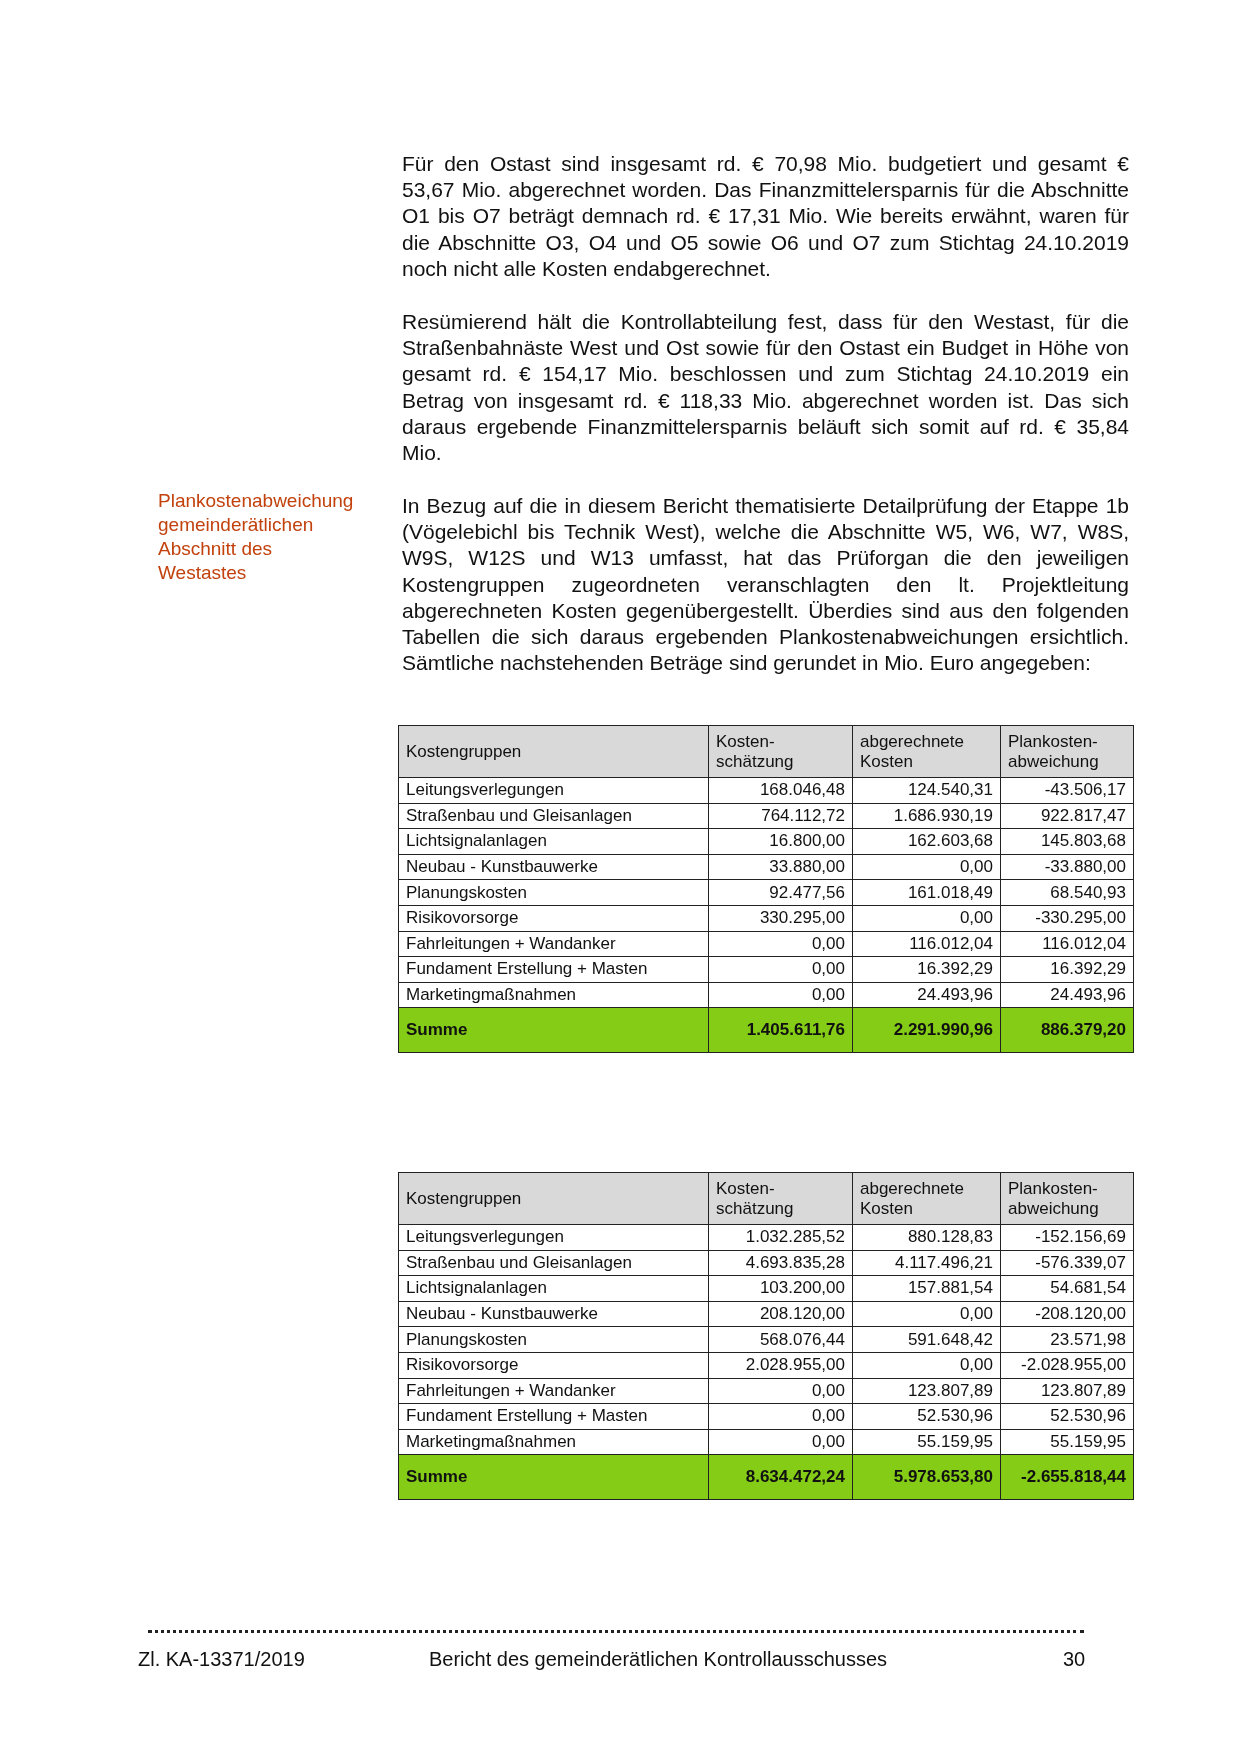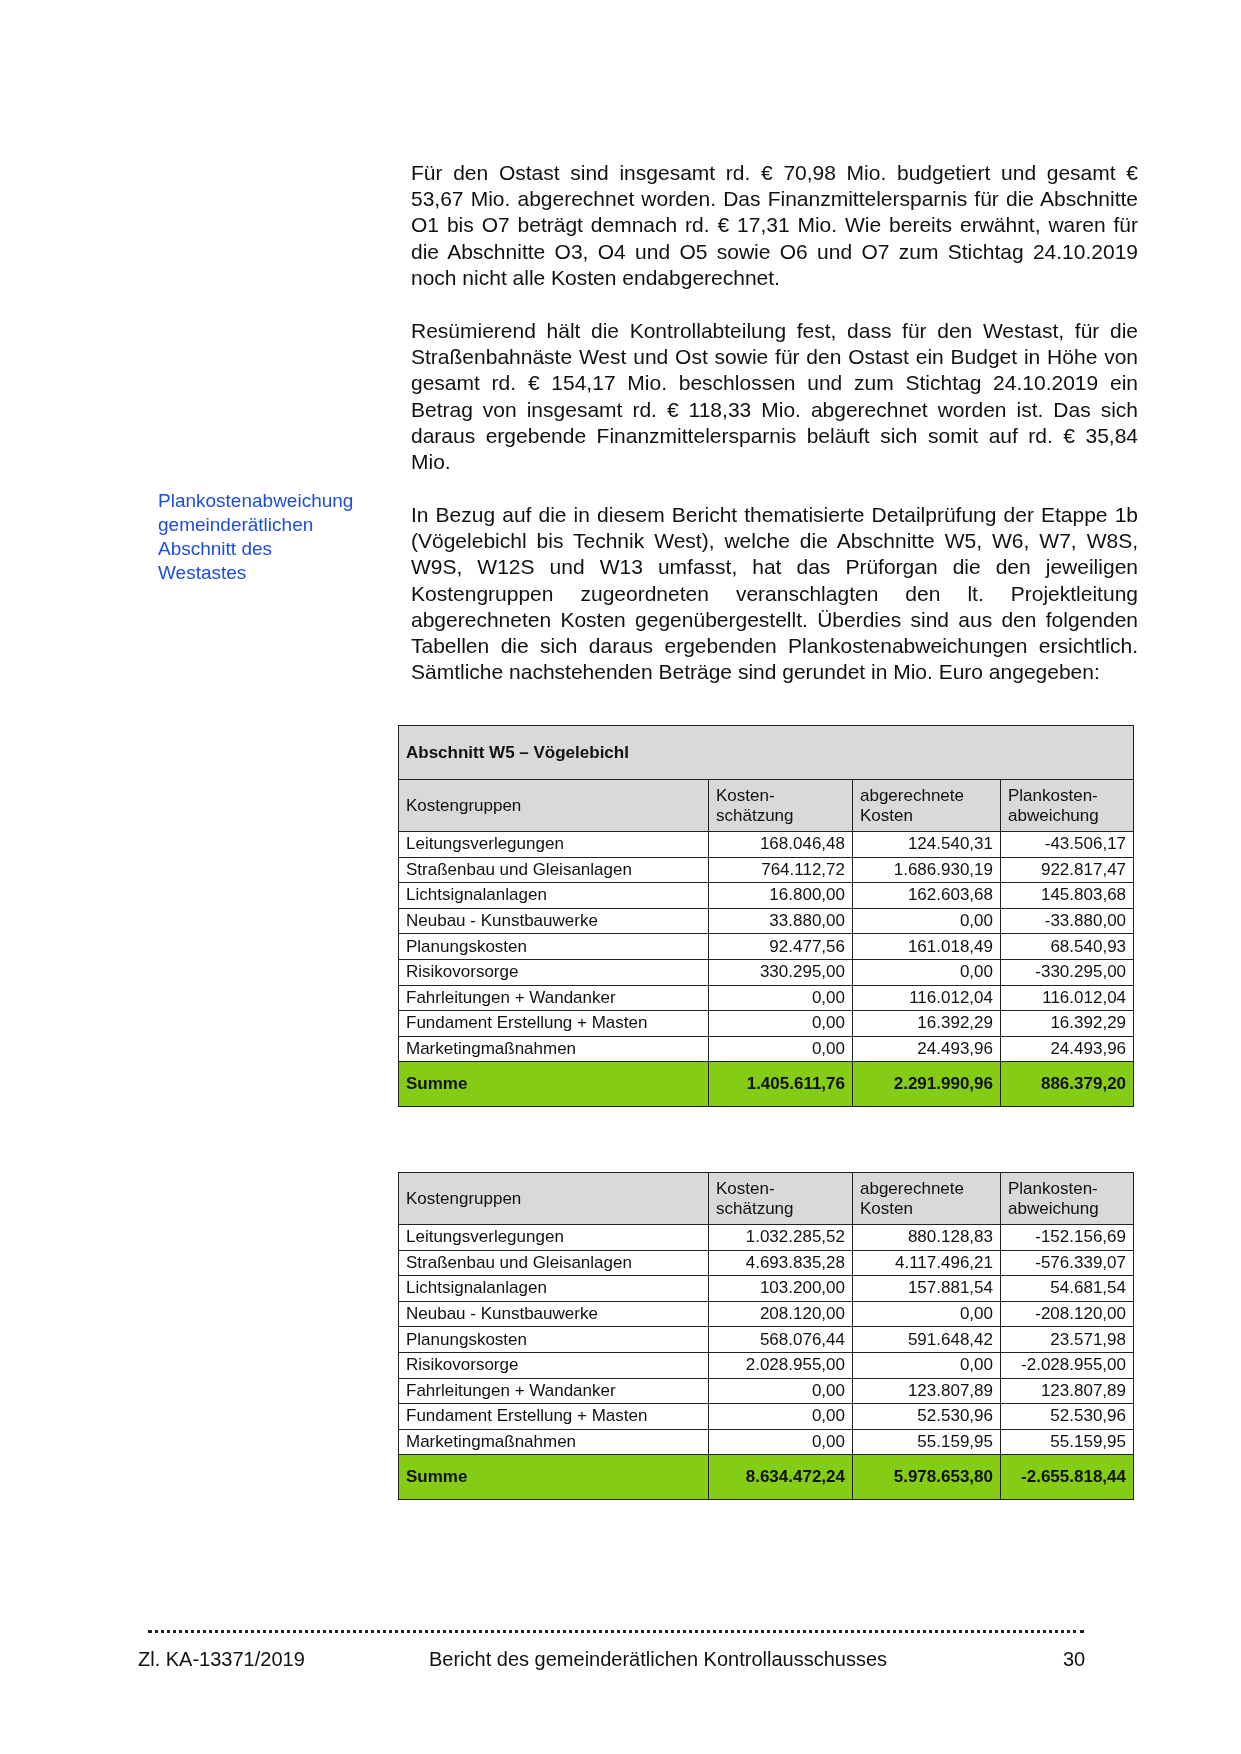--- a/index.html
+++ b/index.html
@@ -1,20 +1,20 @@
 <!DOCTYPE html>
 <html><head>
 <meta charset="utf-8">
 <style>
   html, body { margin: 0; padding: 0; background: #ffffff; }
   body { width: 1241px; height: 1754px; position: relative; overflow: hidden;
          font-family: "Liberation Sans", sans-serif; color: #111; }
   .para { position: absolute; left: 398px; width: 727px; font-size: 21px; line-height: 26.2px;
-          text-align: justify; margin: 13px; }
-  .sidenote { position: absolute; left: 158px; top: 489px; width: 230px; color: #1d4ed8;
+          text-align: justify; margin: 4px; }
+  .sidenote { position: absolute; left: 158px; top: 489px; width: 230px; color: #c2410c;
               font-size: 19px; line-height: 24px; margin: 0; }
   .sidenote span { display: block; }
   table.cost { position: absolute; left: 398px; width: 735px; border-collapse: collapse;
                font-size: 17px; table-layout: fixed; }
   table.cost td, table.cost th { border: 1.3px solid #222; padding: 0 7px; }
   table.cost col.c1 { width: 310px; } table.cost col.c2 { width: 144px; }
   table.cost col.c3 { width: 148px; } table.cost col.c4 { width: 133px; }
   .title-row th { background: #d9d9d9; height: 53px; text-align: left; font-weight: bold; font-size: 17px; }
   .head-row th { background: #d9d9d9; height: 51px; text-align: left; font-weight: normal;
                  vertical-align: middle; line-height: 20px; font-size: 17px; }
@@ -42,23 +42,20 @@
 <p class="para" style="top:489px">In Bezug auf die in diesem Bericht thematisierte Detailprüfung der Etappe 1b (Vögelebichl bis Technik West), welche die Abschnitte W5, W6, W7, W8S, W9S, W12S und W13 umfasst, hat das Prüforgan die den jeweiligen Kostengruppen zugeordneten veranschlagten den lt. Projektleitung abgerechneten Kosten gegenübergestellt. Überdies sind aus den folgenden Tabellen die sich daraus ergebenden Plankostenabweichungen ersichtlich. Sämtliche nachstehenden Beträge sind gerundet in Mio. Euro angegeben:</p>
 
 <table class="cost" style="top:725px">
   <colgroup>
       <col class="c1">
       <col class="c2">
       <col class="c3">
       <col class="c4">
     </colgroup>
   <tbody>
-      <tr class="title-row">
-        <th colspan="4">Abschnitt W5 – Vögelebichl</th>
-      </tr>
   <tr class="head-row">
     <th>Kostengruppen</th>
     <th><span>Kosten-</span><br><span>schätzung</span></th>
     <th><span>abgerechnete</span><br><span>Kosten</span></th>
     <th><span>Plankosten-</span><br><span>abweichung</span></th>
   </tr>
   <tr class="data-row">
         <td>Leitungsverlegungen</td>
         <td class="num">168.046,48</td>
         <td class="num">124.540,31</td>

